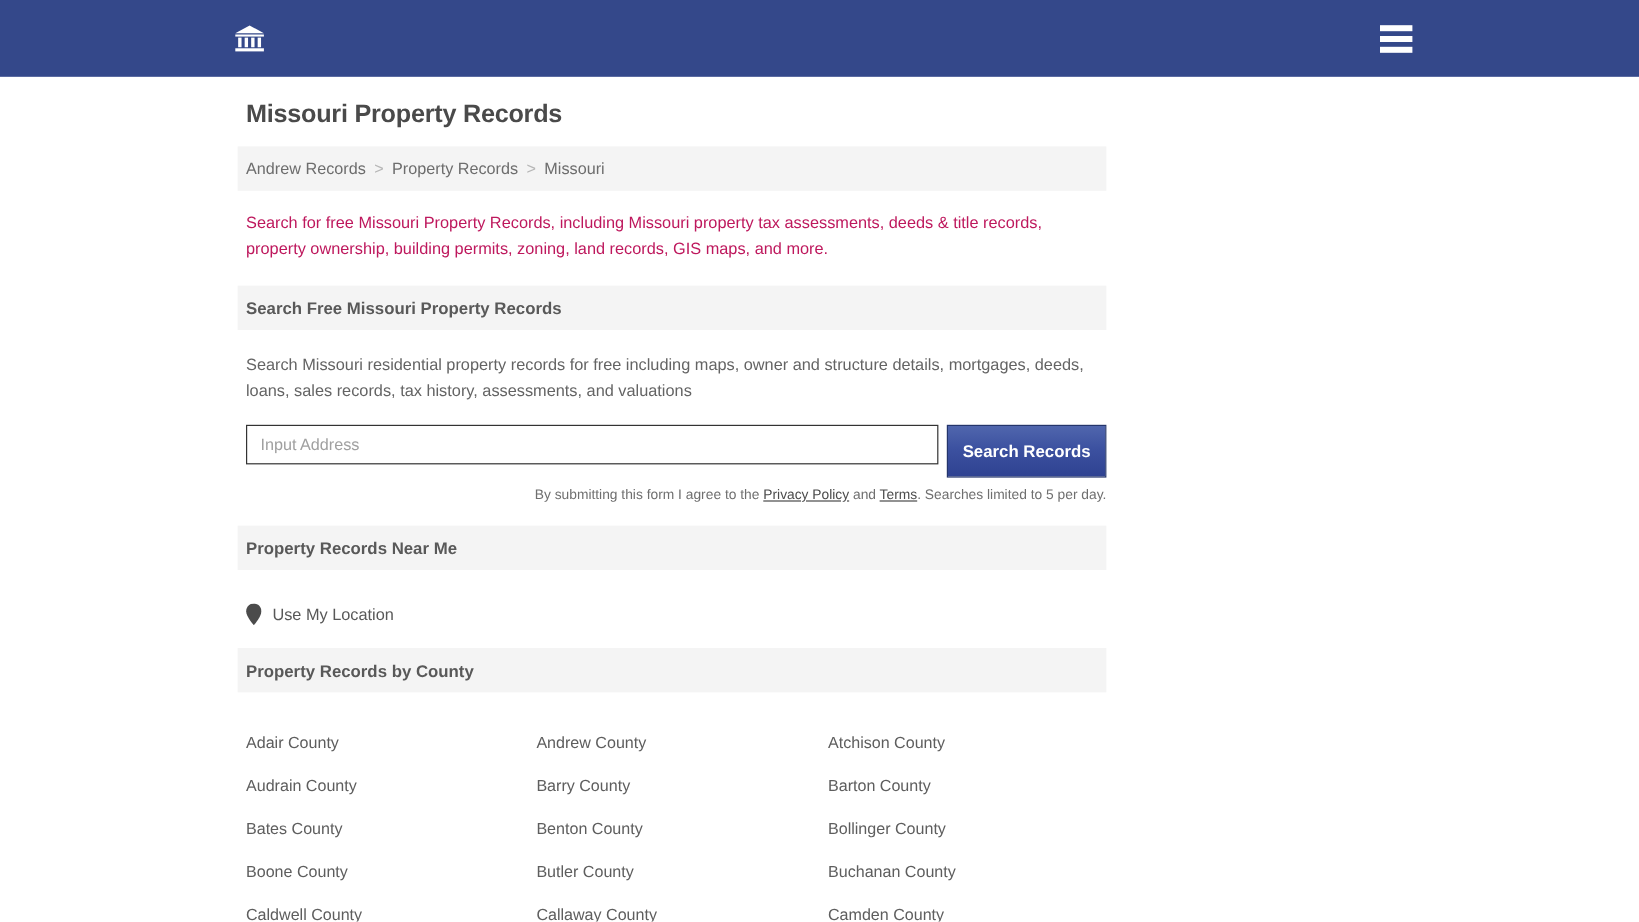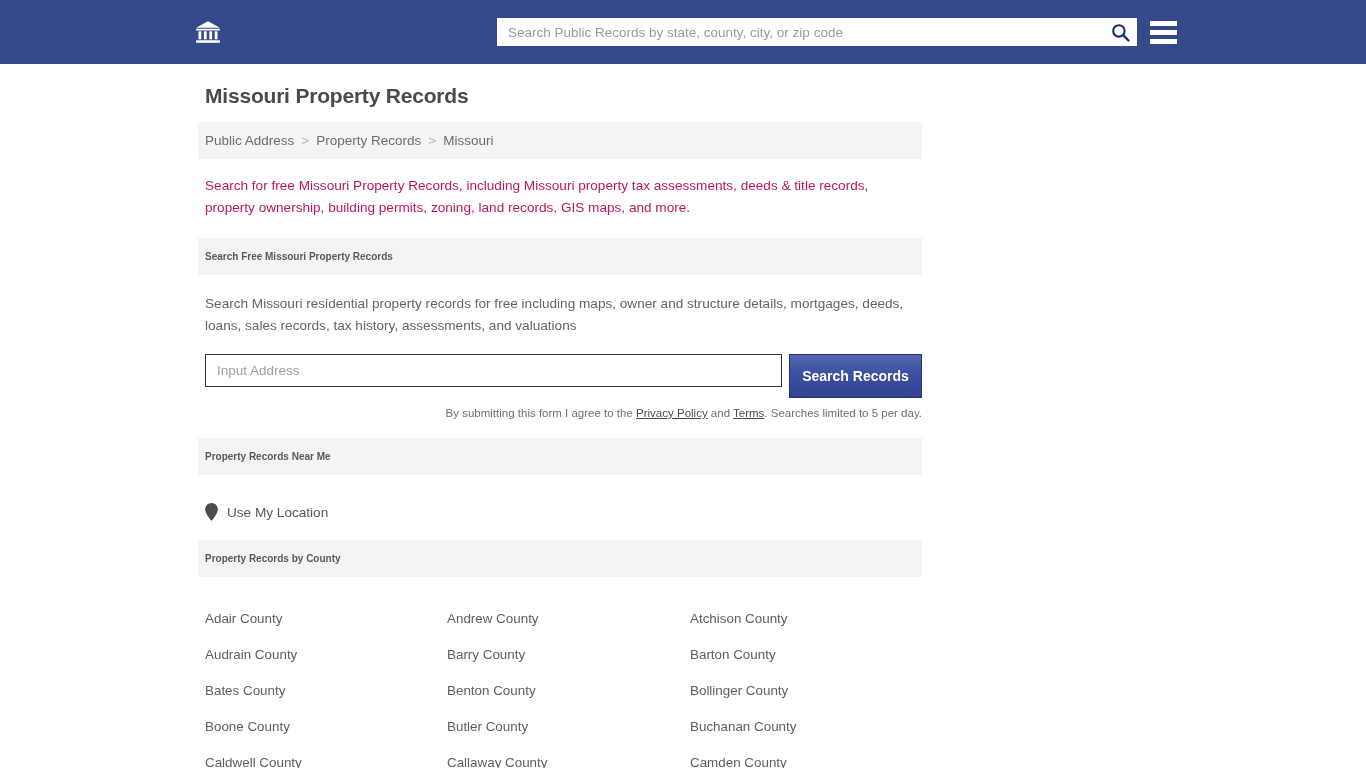--- a/index.html
+++ b/index.html
@@ -137,21 +137,21 @@
     line-height: 22px;
     color: #be185d;
   }
 
   .section-head {
     background: #f4f4f4;
     height: 37px;
     display: flex;
     align-items: center;
     padding-left: 7px;
-    font-size: 10px;
+    font-size: 14px;
     font-weight: bold;
     color: #595959;
     margin-top: 19px;
   }
 
   .section-body { padding: 0 0 0 7px; }
 
   .form-desc {
     margin: 18px 0 0 0;
     width: 700px;
@@ -243,44 +243,35 @@
       <polygon points="12,2 23,8 1,8" fill="#ffffff"></polygon>
       <rect x="1" y="9" width="22" height="1.6" fill="#ffffff"></rect>
       <rect x="3.2" y="11.4" width="2.6" height="7.4" fill="#ffffff"></rect>
       <rect x="8.2" y="11.4" width="2.6" height="7.4" fill="#ffffff"></rect>
       <rect x="13.2" y="11.4" width="2.6" height="7.4" fill="#ffffff"></rect>
       <rect x="18.2" y="11.4" width="2.6" height="7.4" fill="#ffffff"></rect>
       <rect x="1" y="19.6" width="22" height="2.4" fill="#ffffff"></rect>
     </svg>
   </a>
 
-  <div class="header-search">
-    <input type="text" placeholder="Search Public Records by state, county, city, or zip code" style="">
-    <button class="search-icon-btn">
-      <svg width="19" height="19" viewBox="0 0 20 20" aria-hidden="true">
-        <circle cx="8.3" cy="8.3" r="6" fill="none" stroke="#13306e" stroke-width="2.2"></circle>
-        <line x1="12.8" y1="12.8" x2="18.4" y2="18.4" stroke="#13306e" stroke-width="2.4" stroke-linecap="round"></line>
-      </svg>
-    </button>
-  </div>
 
   <button class="hamburger">
     <span></span>
     <span></span>
     <span></span>
   </button>
 </div>
 
 <div class="page">
   <div class="container">
 
     <h1 class="page-title">Missouri Property Records</h1>
 
     <nav class="breadcrumb">
-      <a href="#">Public Address</a>
+      <a href="#">Andrew Records</a>
       <span class="sep">&gt;</span>
       <a href="#">Property Records</a>
       <span class="sep">&gt;</span>
       <span class="current">Missouri</span>
     </nav>
 
     <p class="intro">Search for free Missouri Property Records, including Missouri property tax assessments, deeds &amp; title records, property ownership, building permits, zoning, land records, GIS maps, and more.</p>
 
     <div class="section-head">Search Free Missouri Property Records</div>
     <div class="section-body">

